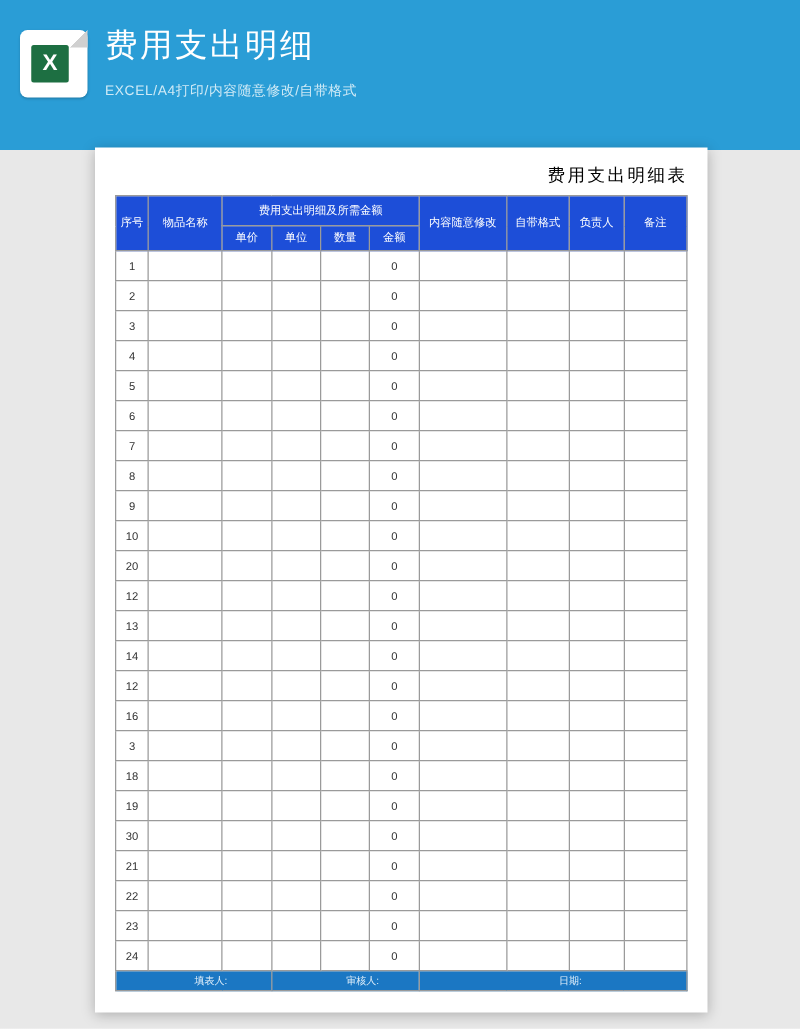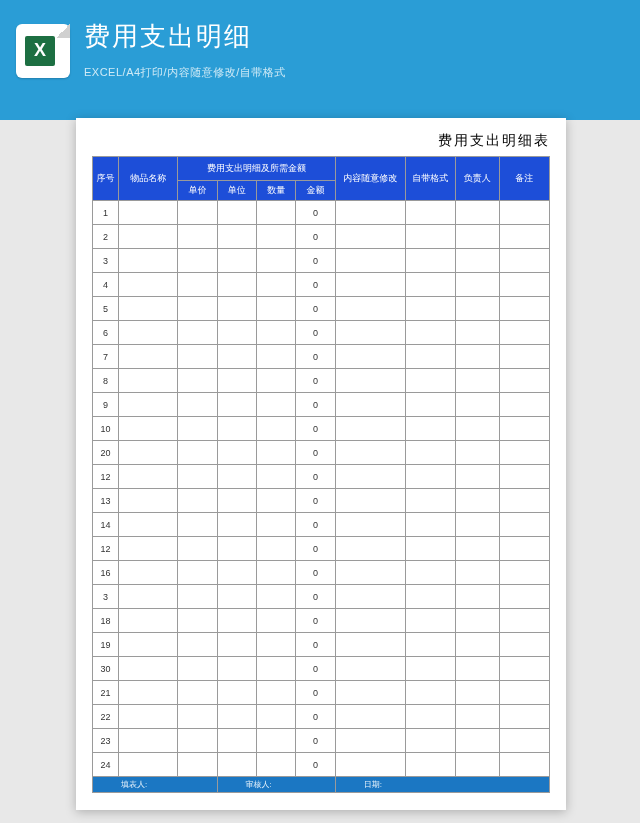--- a/index.html
+++ b/index.html
@@ -109,21 +109,21 @@
     color: #333;
     font-size: 9px;
     height: 24px;
   }
   tbody td.seq { text-align: center; }
   .footer-row td {
     background: #1b77c3;
     color: #e4f1fb;
     font-size: 8px;
     height: 16px;
-    text-align: left;
+    text-align: center;
     padding-left: 28px;
   }
 </style>
 </head>
 <body>
 
 <div class="top-bar">
   <div class="excel-badge">
     <div class="fold"></div>
     <div class="xbox">X</div>

